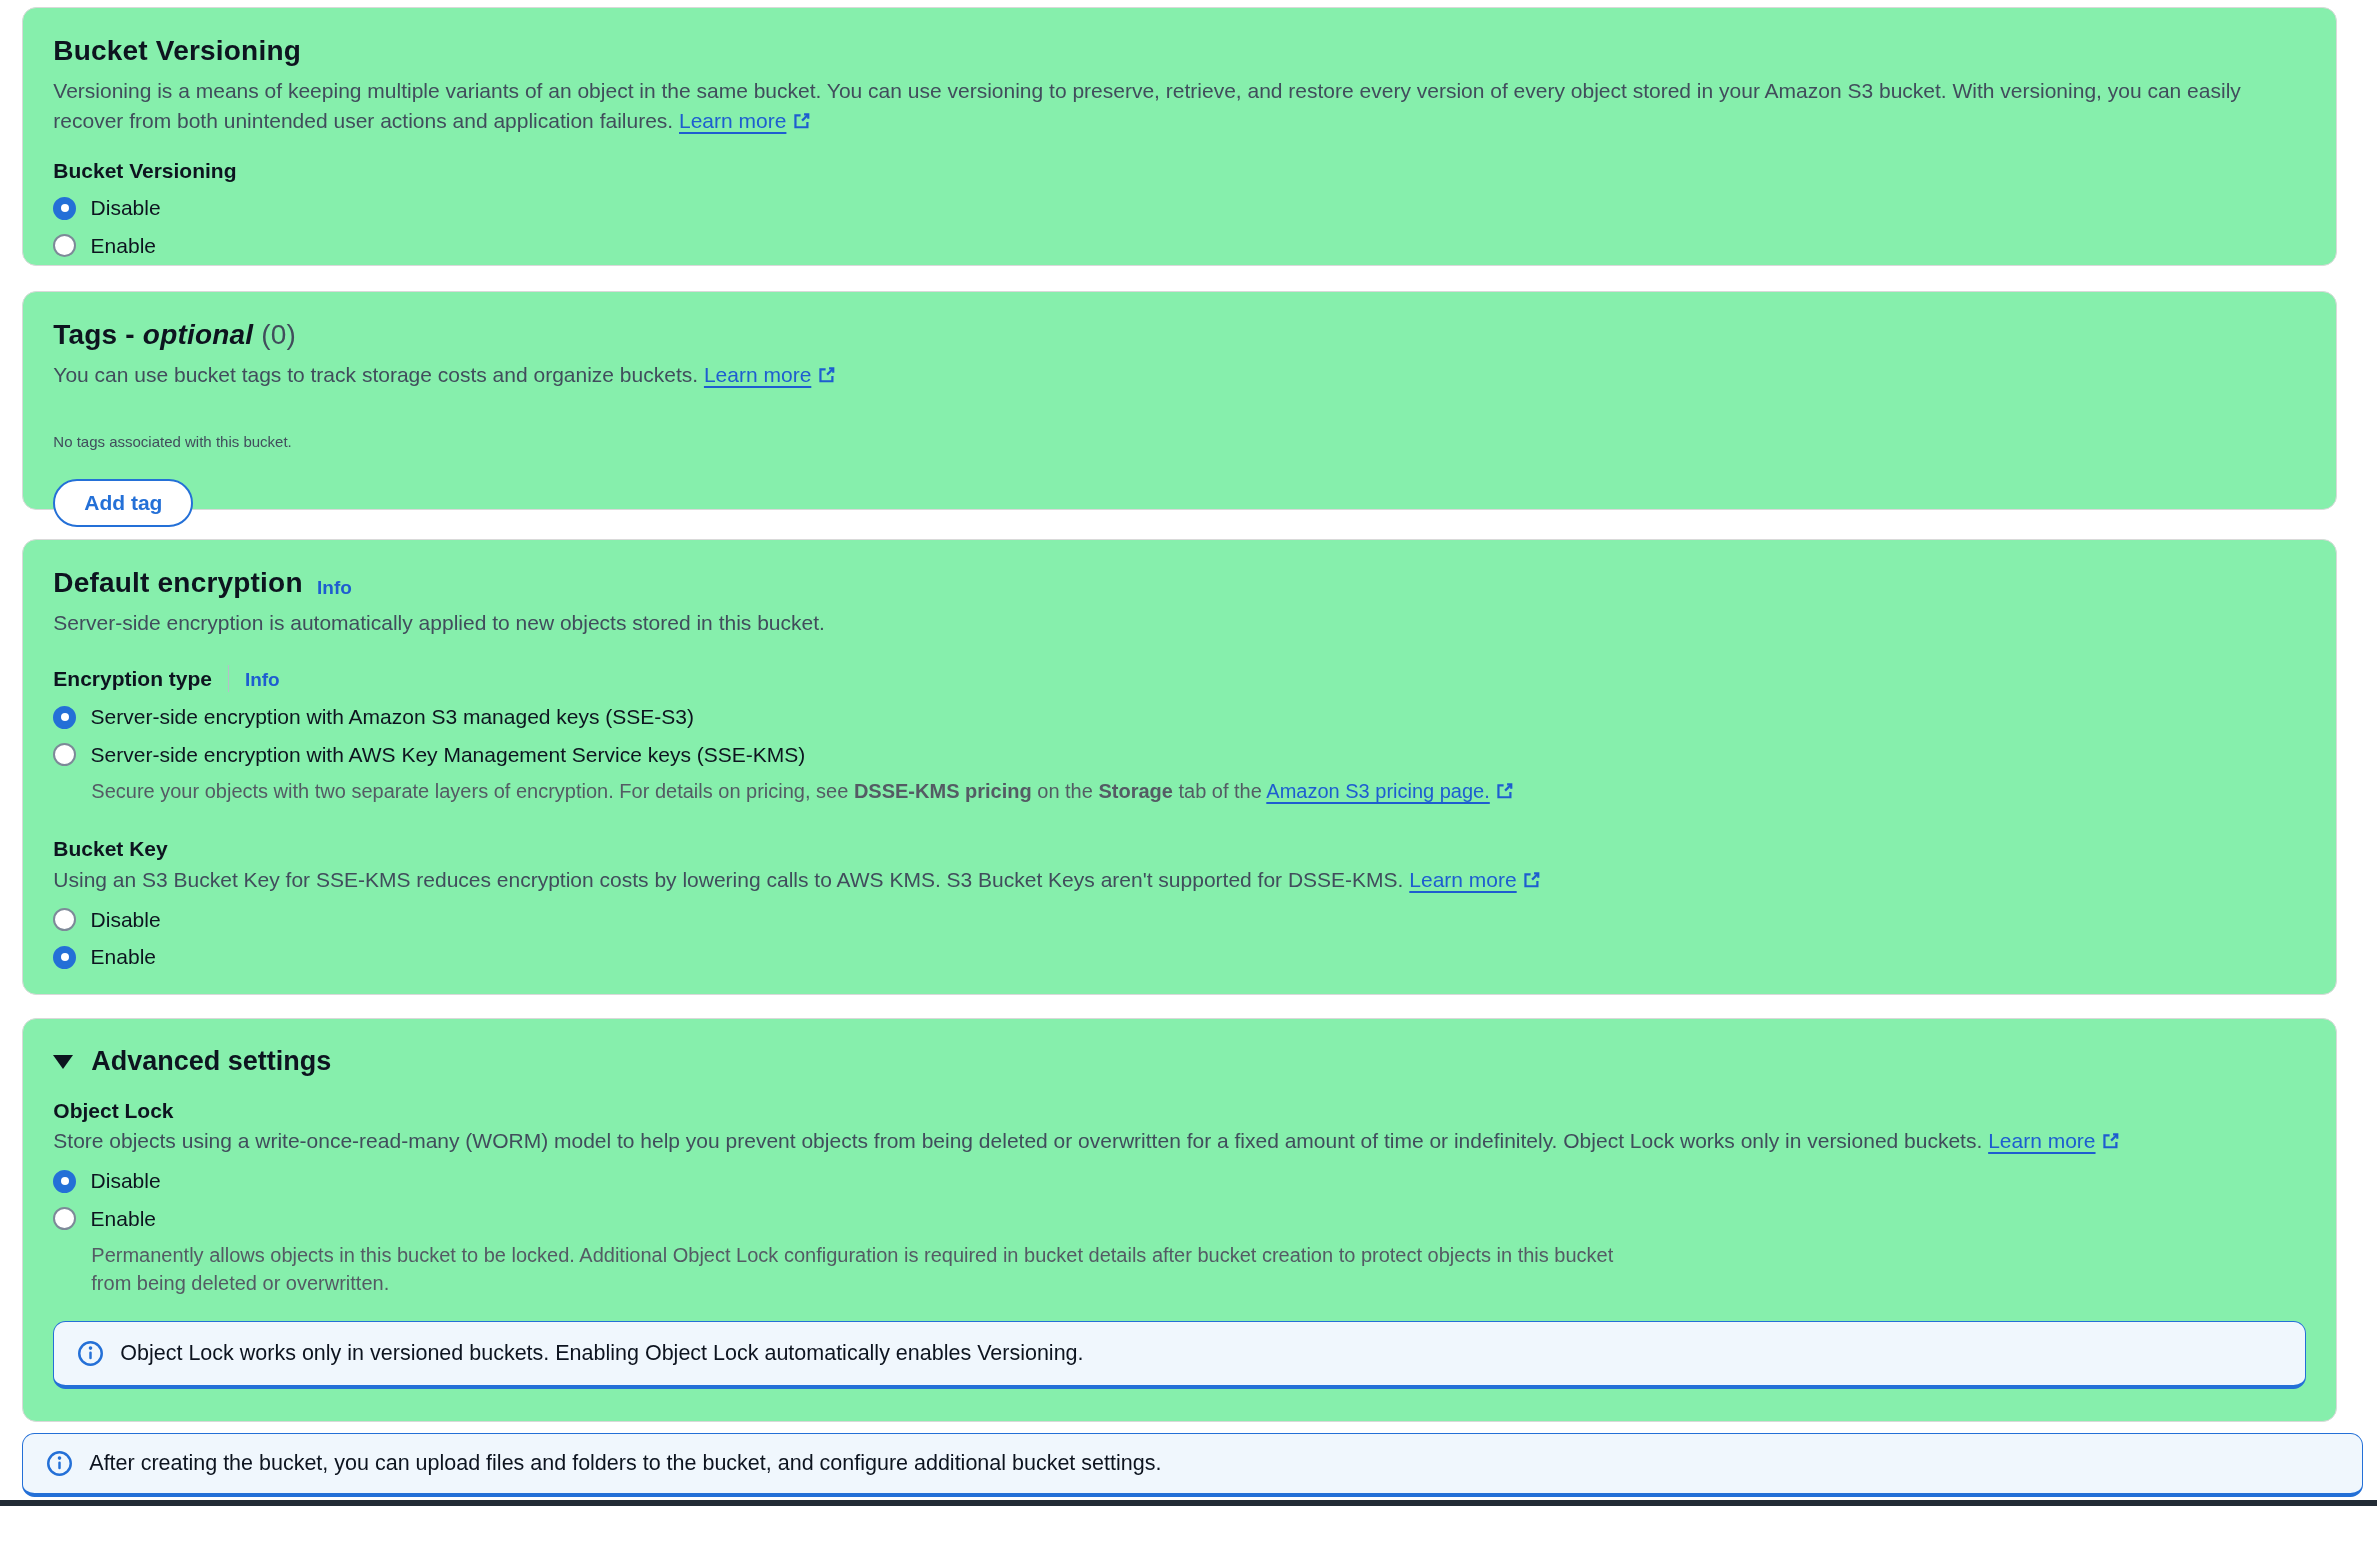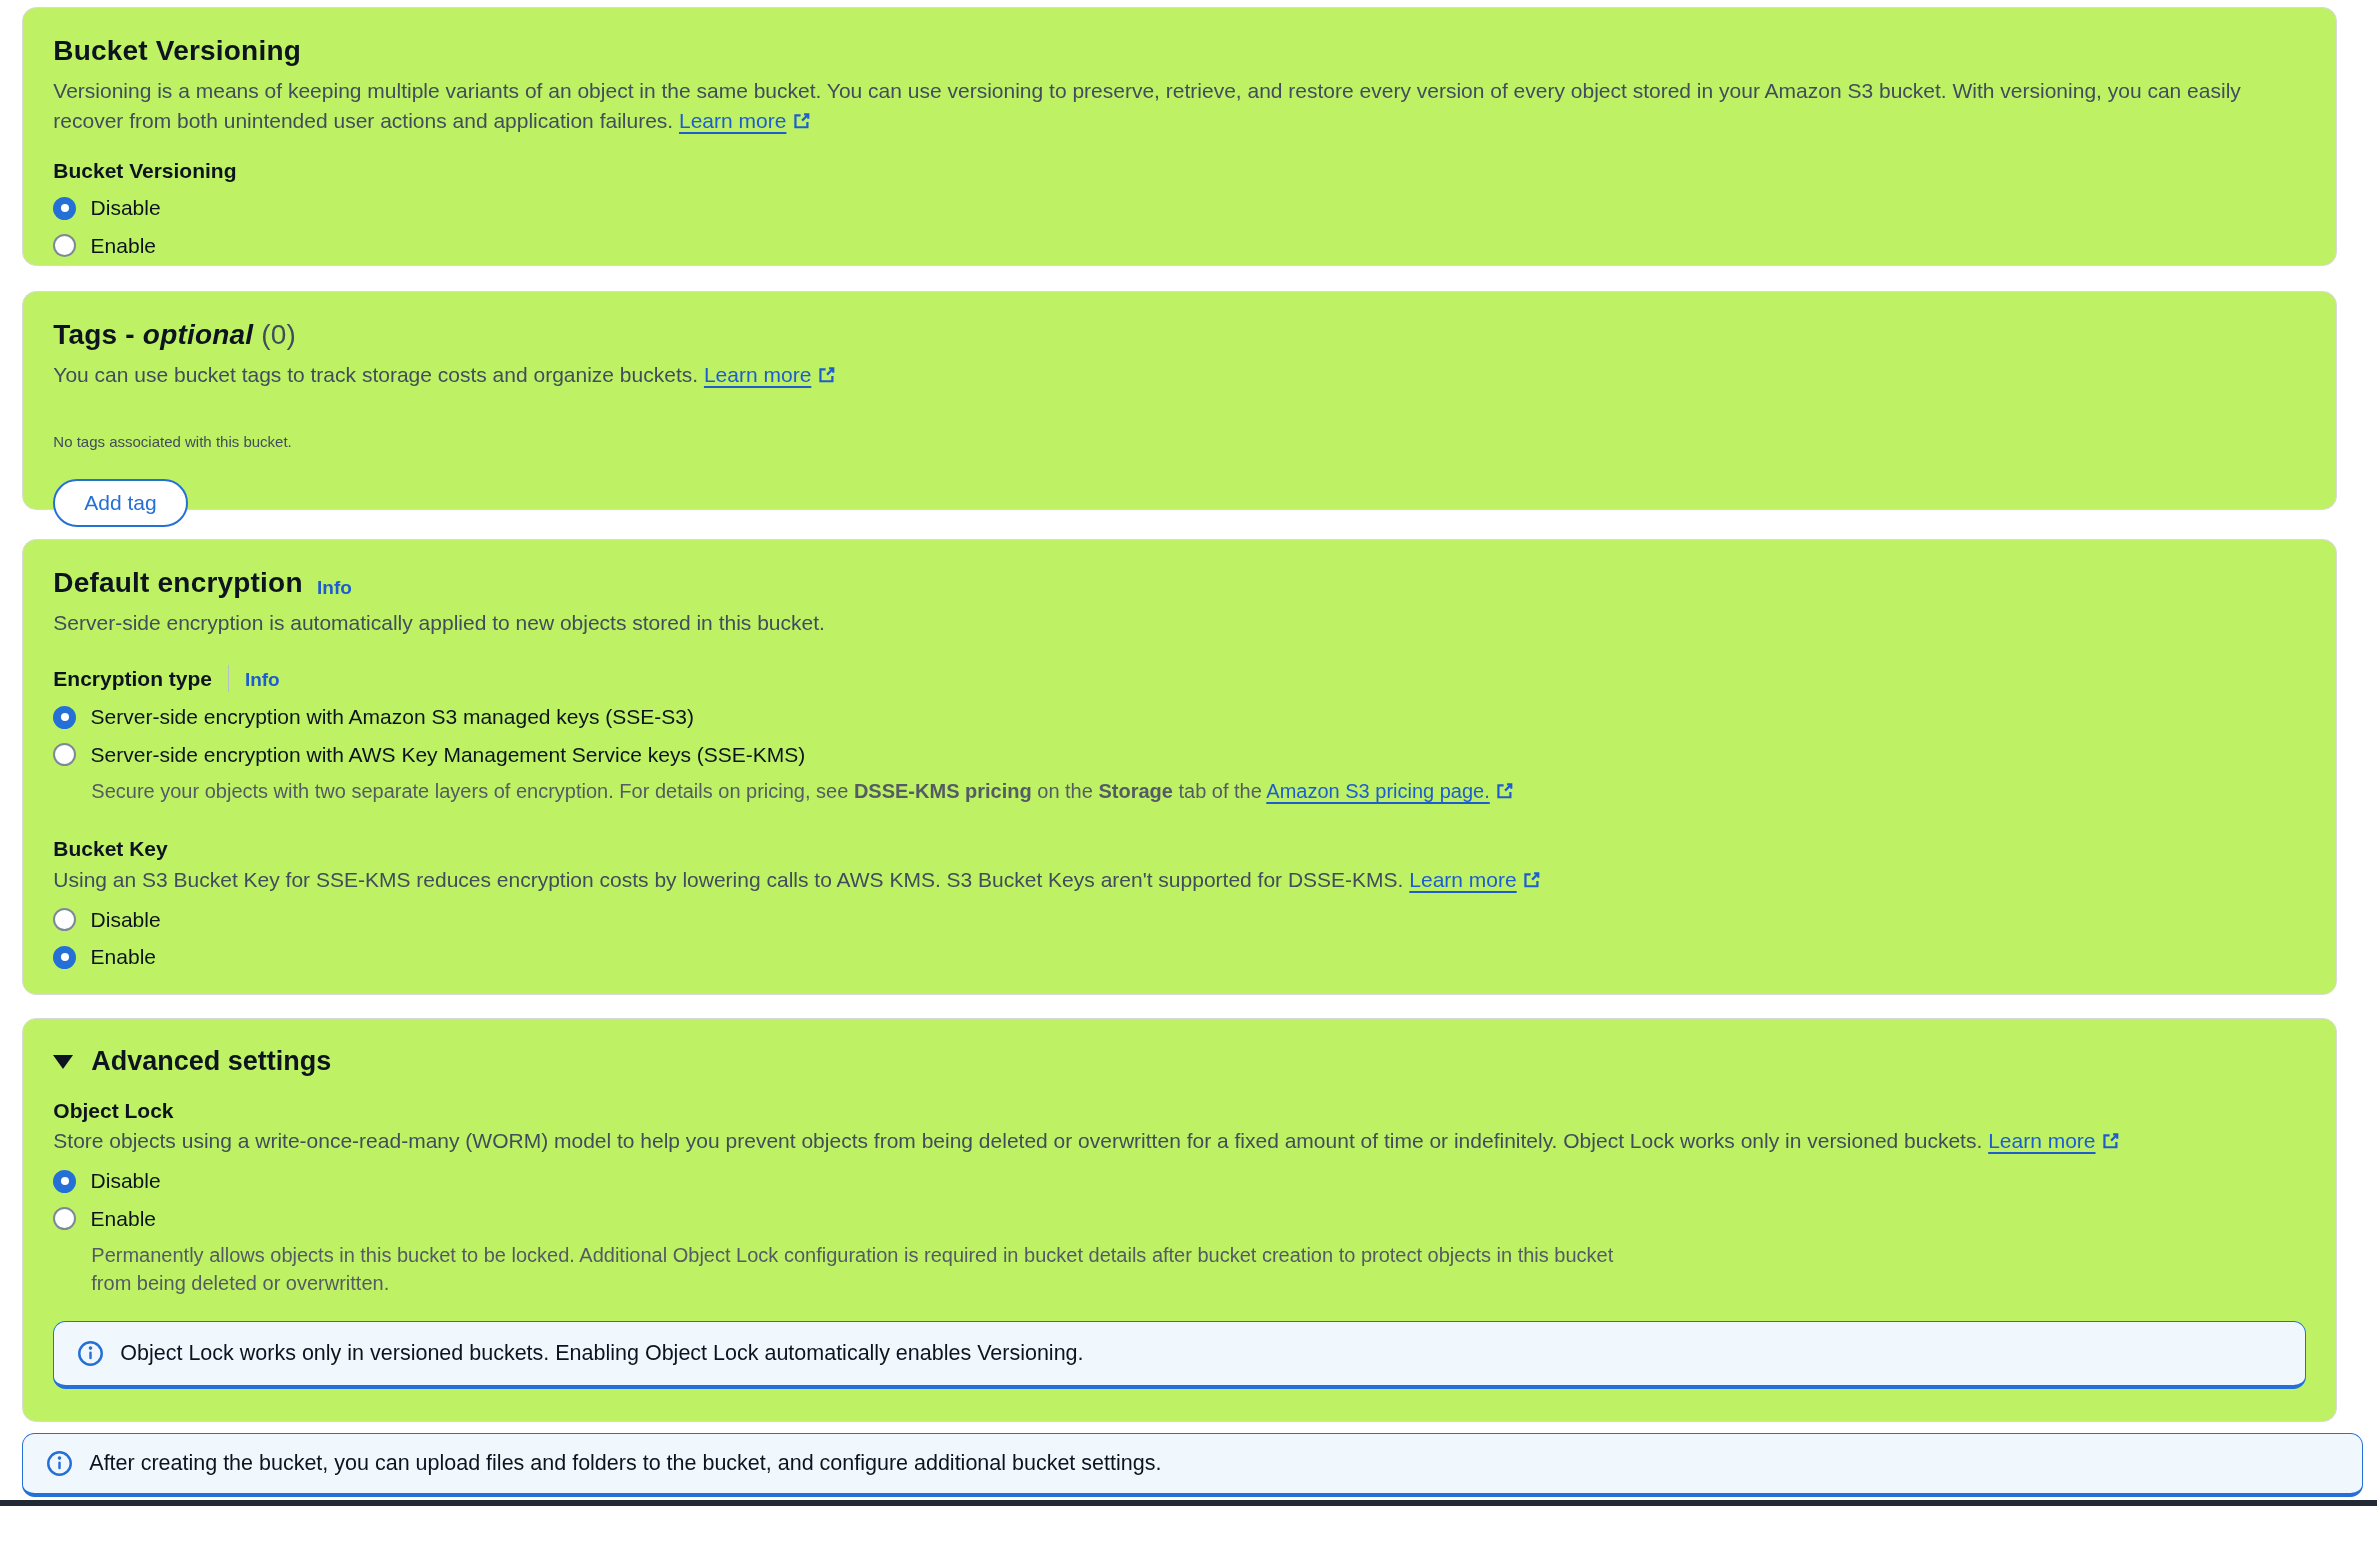--- a/index.html
+++ b/index.html
@@ -2,21 +2,21 @@
 <html style="font-size:14.3px"><head>
 <meta charset="utf-8">
 <style>
   * { margin:0; padding:0; box-sizing:border-box; }
   html,body { width:2377px; height:1552px; background:#ffffff; overflow:hidden;
     font-family:"Liberation Sans","DejaVu Sans",sans-serif; color:#0d141f; }
   .page { padding-top:7.2px; }
 
   .card {
     margin:0 40px 0 22.3px;
-    background:#bef264;
+    background:#86efac;
     border:0.9px solid #d9d9d9;
     border-radius:14.3px;
     padding:27px 30px;
   }
   .card1 { height:259px; margin-bottom:25px; }
   .card2 { height:219px; margin-bottom:29px; }
   .card3 { height:456px; margin-bottom:23px; }
   .card4 { height:404px; margin-bottom:10.7px; }
 
   h2 { font-size:28px; font-weight:700; color:#0d141f; letter-spacing:0.2px; }
@@ -38,21 +38,21 @@
   .radio.selected::after { content:""; position:absolute; left:50%; top:50%; width:8px; height:8px;
     border-radius:50%; background:#fff; transform:translate(-50%,-50%); }
 
   .subdesc { font-size:20px; color:#545b64; line-height:1.42; margin-left:38px; margin-top:10px; }
   .narrow { max-width:1537px; }
 
   .vdiv { display:inline-block; width:0.9px; height:27px; background:#b6bec9; margin:0 16px; vertical-align:-6.3px; }
 
   .pill-btn { display:inline-block; margin-top:29px; padding:9.8px 29px 10.7px;
     border:2.2px solid #2470d7; border-radius:25px; background:#fff;
-    color:#2470d7; font-weight:400; font-size:21px; cursor:pointer;
+    color:#2470d7; font-weight:700; font-size:21px; cursor:pointer;
     font-family:"Liberation Sans","DejaVu Sans",sans-serif; }
 
   .alert { display:flex; align-items:center; gap:16px;
     background:#f0f7fd; border:1.8px solid #2470d7; border-bottom-width:4.5px;
     border-radius:12.5px; padding:18px 23px; font-size:21.5px; color:#0d141f; }
   .alert-inner { margin-top:23px; }
   .alert-bottom { margin:0 14.3px 0 22.3px; height:64px; }
 
   .caret { width:0; height:0; border-left:10.7px solid transparent; border-right:10.7px solid transparent;
     border-top:14.3px solid #0d141f; display:inline-block; }

